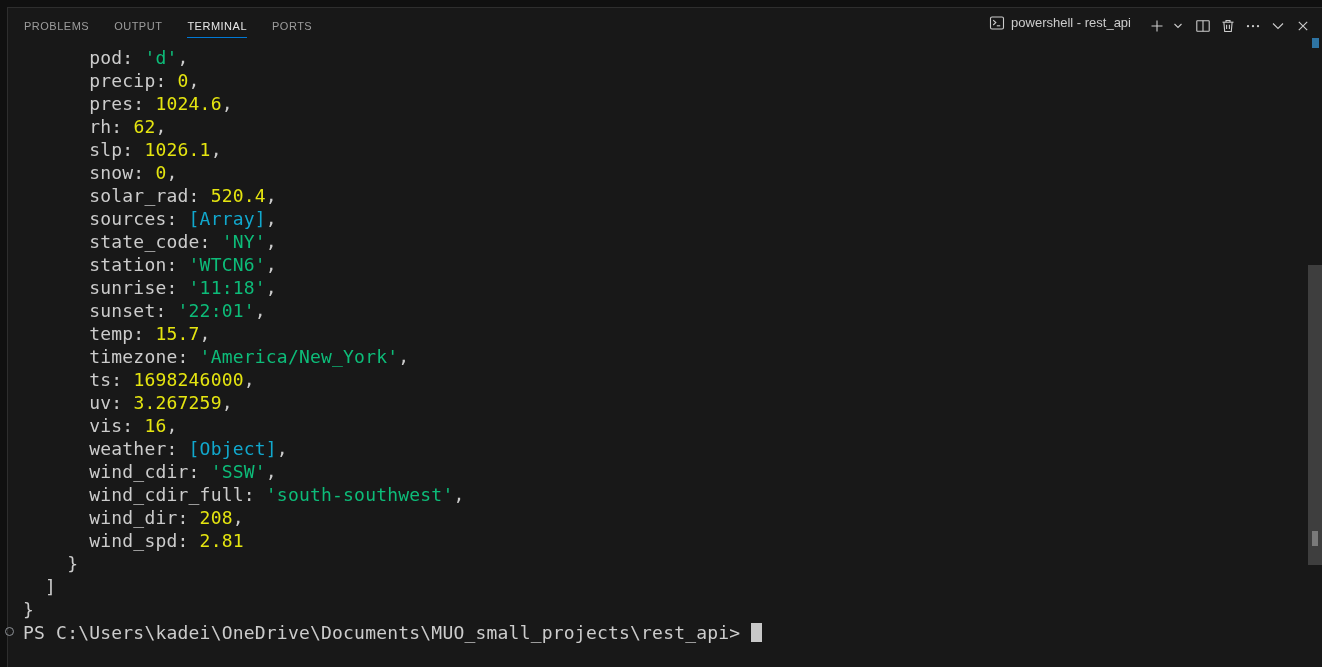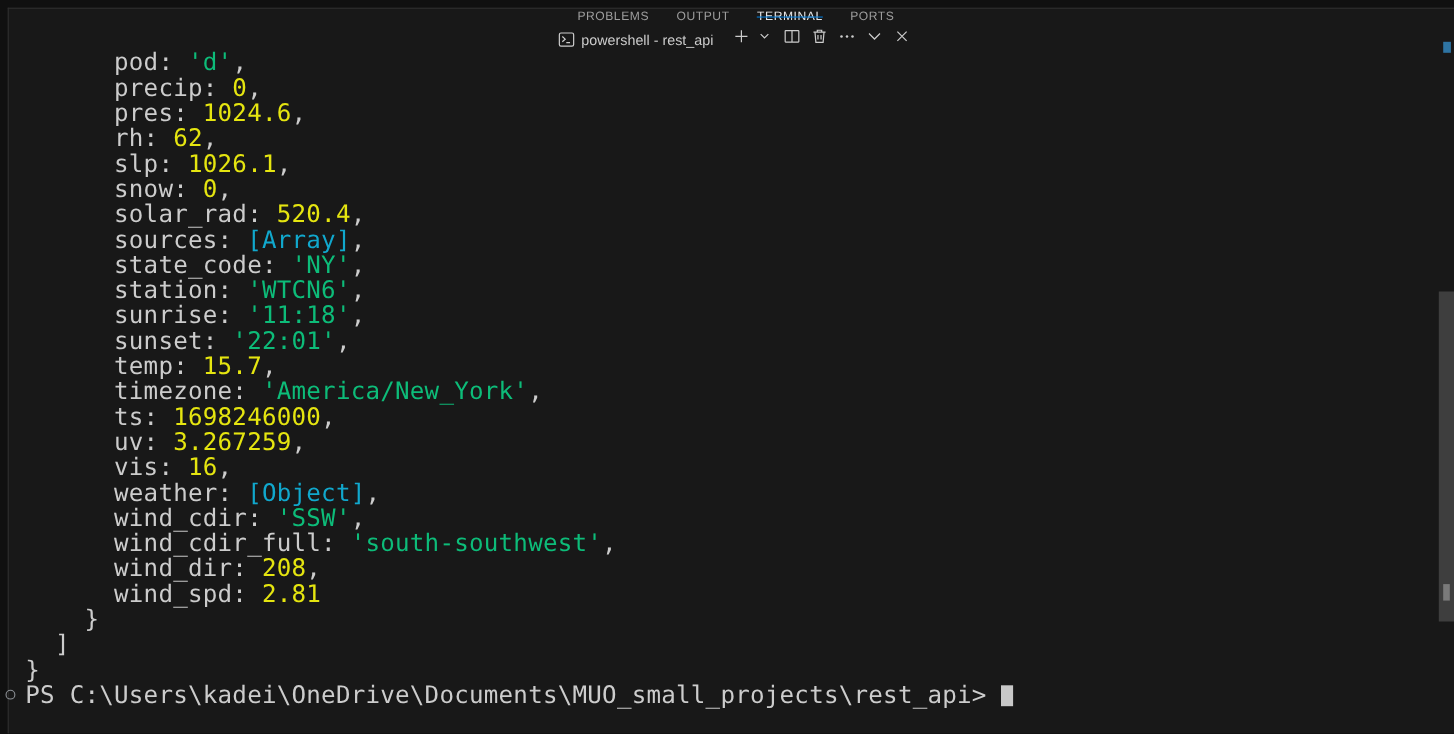--- a/index.html
+++ b/index.html
@@ -1,39 +1,39 @@
 <!DOCTYPE html>
 <html><head>
 <meta charset="utf-8">
 <style>
   html,body{margin:0;padding:0;background:#101010;}
   .screen{position:relative;width:1322px;height:667px;background:#101010;overflow:hidden;
           font-family:"Liberation Sans",sans-serif;}
   .panel{position:absolute;left:7px;top:7px;right:0;bottom:0;background:#181818;
          border-left:1px solid #2e2e2e;border-top:1px solid #2e2e2e;box-sizing:border-box;}
   .panel-header{position:absolute;top:0;left:0;right:0;height:36px;display:flex;
-                justify-content:space-between;align-items:center;padding:0 8px 0 16px;box-sizing:border-box;flex-direction:column;}
+                justify-content:space-between;align-items:center;padding:0 8px 0 16px;box-sizing:border-box;}
   .tabs{display:flex;gap:25px;align-items:center;height:100%;}
   .tab{font-size:11px;letter-spacing:.5px;color:#9d9d9d;text-transform:uppercase;cursor:pointer;
        position:relative;height:100%;display:flex;align-items:center;}
   .tab.active{color:#e7e7e7;}
   .tab.active::after{content:"";position:absolute;left:0;right:0;bottom:6px;height:1.5px;background:#0078d4;}
-  .actions{display:flex;align-items:flex-end;}
+  .actions{display:flex;align-items:flex-start;}
   .shell-icon{display:flex;align-items:center;margin-right:6px;}
   .shell-title{font-size:13px;color:#cccccc;margin-right:12px;white-space:nowrap;}
   .abtn{width:22px;height:22px;display:flex;align-items:center;justify-content:center;
         margin-left:3px;border-radius:4px;cursor:pointer;}
   .abtn.tight{margin-left:-1px;}
   .abtn svg,.shell-icon svg{display:block;}
   .ic{stroke:#cccccc;fill:none;stroke-width:1.1;}
   .icf{fill:#cccccc;stroke:none;}
 
   .term{position:absolute;left:15px;top:38px;right:20px;
         font-family:"DejaVu Sans Mono","Liberation Mono",monospace;
-        font-size:22px;letter-spacing:.2px;line-height:23px;white-space:pre;color:#cccccc;}
+        font-size:18px;letter-spacing:.2px;line-height:23px;white-space:pre;color:#cccccc;}
   .tline{height:23px;}
   .term .n{color:#e5e510;}
   .term .s{color:#0dbc79;}
   .term .r{color:#11a8cd;}
   .cursor{display:inline-block;width:11px;height:19px;background:#c8c8c8;vertical-align:-3px;}
 
   .cmd-ring{position:absolute;left:5px;top:627px;width:7px;height:7px;border:1.5px solid #8d9196;
             border-radius:50%;background:transparent;cursor:pointer;}
   .scrollbar{position:absolute;right:0;top:265px;width:14px;height:300px;background:rgba(121,121,121,.4);cursor:pointer;}
   .scroll-marker{position:absolute;left:4px;top:266px;width:6px;height:15px;background:#7a7a7a;}

